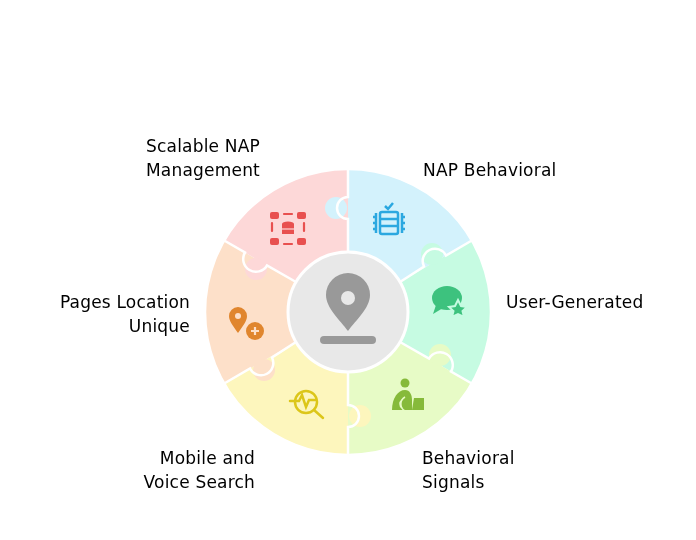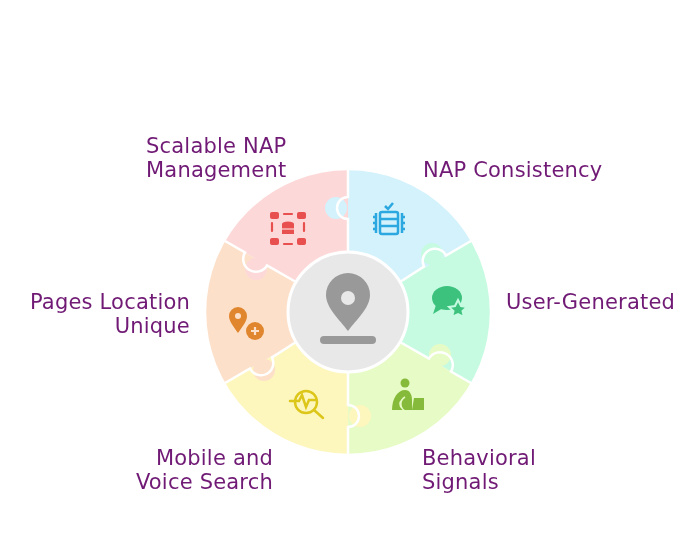--- a/index.html
+++ b/index.html
@@ -1,18 +1,18 @@
 <!DOCTYPE html>
 <html><head>
 <meta charset="utf-8">
 <style>
   html, body { margin: 0; padding: 0; background: #ffffff; }
   body { width: 696px; height: 540px; position: relative; overflow: hidden;
          font-family: "DejaVu Sans", sans-serif; }
-  .label { position: absolute; font-size: 21px; line-height: 24px; color: #701a75;
+  .label { position: absolute; font-size: 17px; line-height: 24px; color: #000000;
            letter-spacing: 0.2px; white-space: nowrap; }
   .label span { display: block; }
   .right-align { text-align: right; }
   svg.diagram { position: absolute; left: 0; top: 0; }
 </style>
 </head>
 <body>
 
 <svg class="diagram" width="696" height="540" viewBox="0 0 696 540">
 
@@ -99,30 +99,30 @@
     <path d="M282,229 h12" stroke="#fdd8d8" stroke-width="1.2"></path>
     <rect x="270" y="212" width="9" height="7" rx="2"></rect>
     <rect x="297" y="212" width="9" height="7" rx="2"></rect>
     <rect x="270" y="238" width="9" height="7" rx="2"></rect>
     <rect x="297" y="238" width="9" height="7" rx="2"></rect>
     <path d="M284,214 h8 M284,244 h8 M272,223 v8 M304,223 v8" stroke="#e8504f" stroke-width="2.2" fill="none" stroke-linecap="round"></path>
   </g>
 </svg>
 
 <div class="label" style="left:423px; top:158px;">
-  <span>NAP Consistency</span>
+  <span>NAP Behavioral</span>
 </div>
 <div class="label" style="left:506px; top:290px;">
   <span>User-Generated</span>
 </div>
 <div class="label" style="left:422px; top:446px;">
   <span>Behavioral</span>
   <span>Signals</span>
 </div>
-<div class="label right-align" style="right:423px; top:446px;">
+<div class="label right-align" style="right:441px; top:446px;">
   <span>Mobile and</span>
   <span>Voice Search</span>
 </div>
 <div class="label right-align" style="right:506px; top:290px;">
   <span>Pages Location</span>
   <span>Unique</span>
 </div>
 <div class="label" style="left:146px; top:134px;">
   <span>Scalable NAP</span>
   <span>Management</span>

